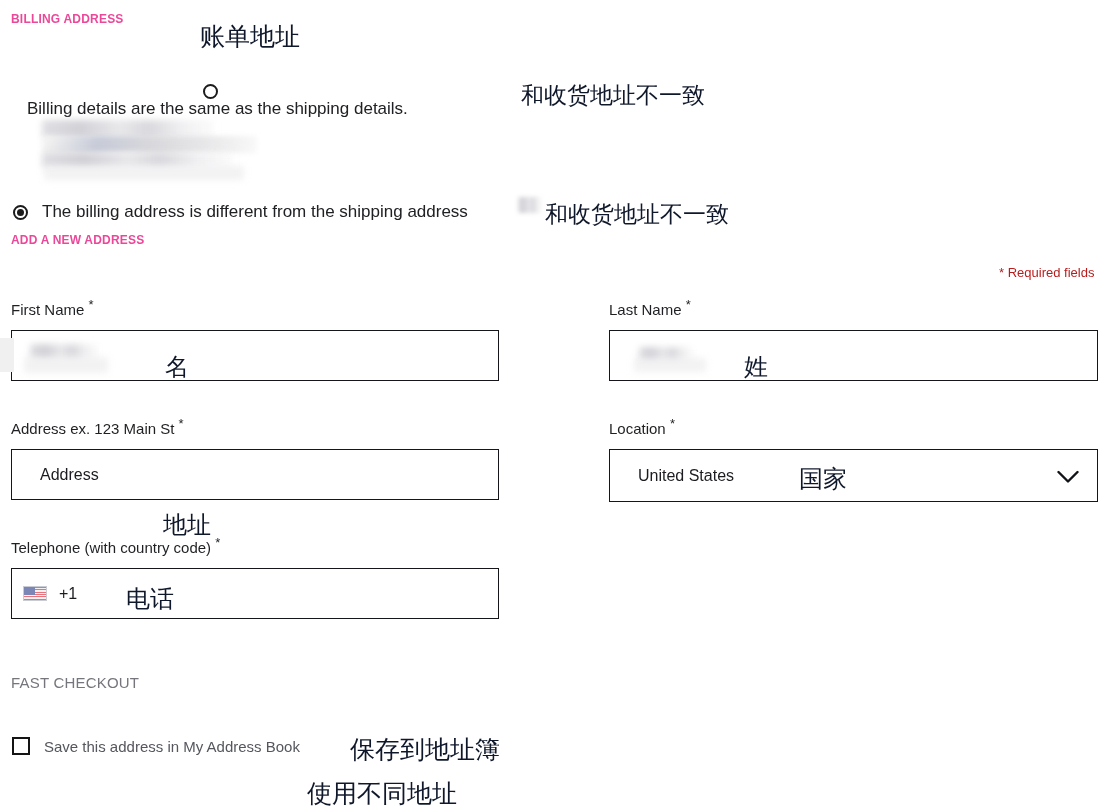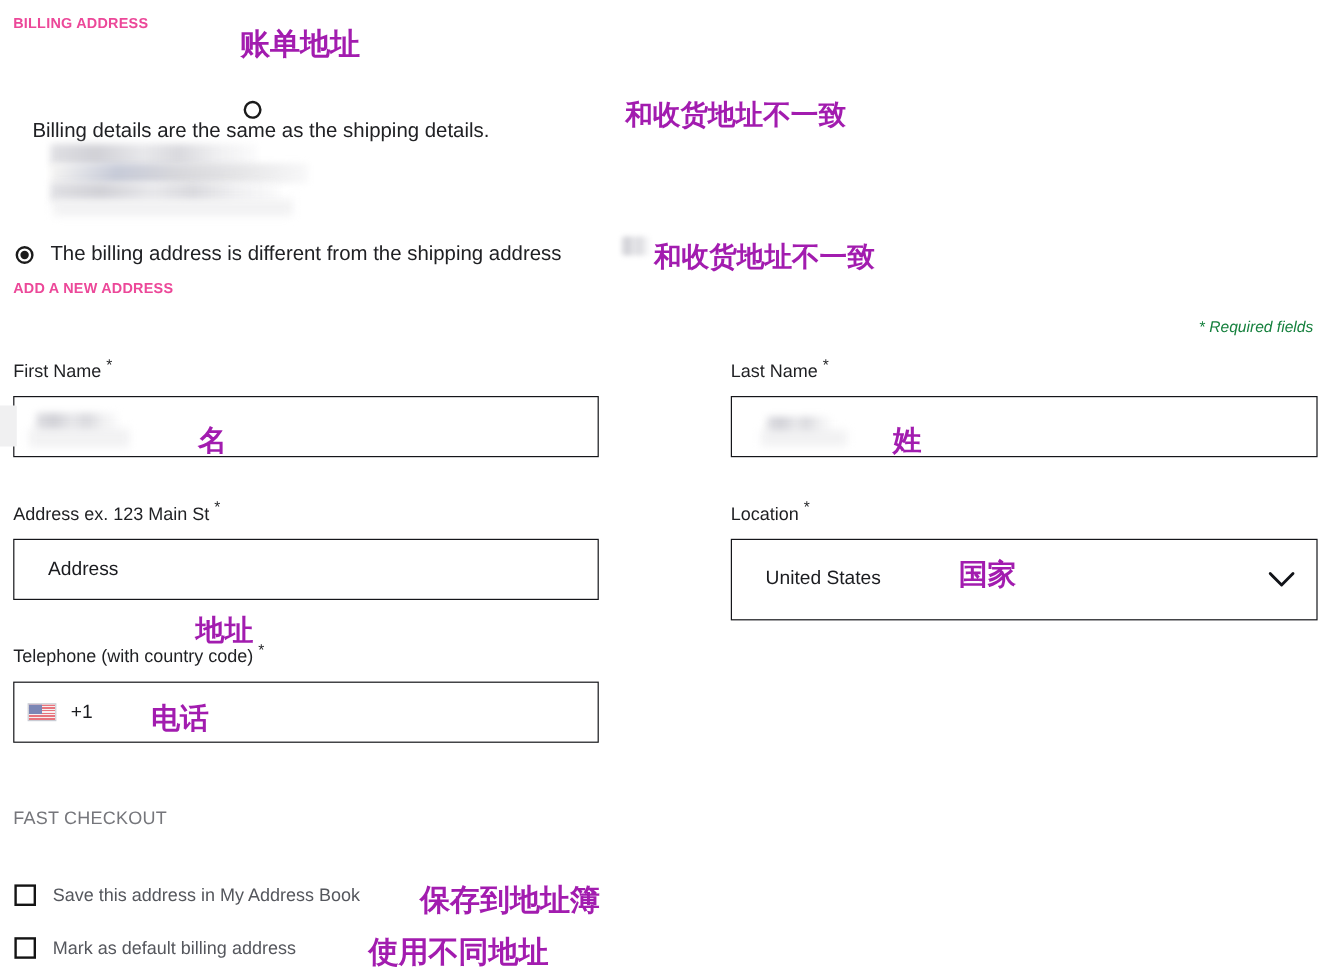--- a/index.html
+++ b/index.html
@@ -32,23 +32,23 @@
     color: #ec4899;
   }
   .sub-heading {
     font-size: 15px;
     color: #75767b;
     letter-spacing: 0.2px;
   }
 
   
   .cn {
-    color: #a21caf;
+    color: #0f172a;
     font-family: "DejaVu Sans", sans-serif;
-    font-weight: 700;
+    font-weight: 400;
     white-space: nowrap;
   }
 
   
   .radio-row {
     display: flex;
     align-items: center;
   }
   .radio {
     width: 15px;
@@ -185,22 +185,21 @@
   .check-label {
     font-size: 15px;
     color: #55575d;
     margin-left: 14px;
     white-space: nowrap;
   }
 
   
   .required-note {
     font-size: 13px;
-    font-style: italic;
-    color: #15803d;
+    color: #b91c1c;
     white-space: nowrap;
   }
 
   
   .edge-artifact {
     background: #f0f0f1;
     border-radius: 1px;
   }
 </style>
 </head>
@@ -268,21 +267,21 @@
   </div>
   <div class="abs field-box" style="left:11px; top:449px; width:488px; height:51px; padding-left:28px;">
     <span class="field-text">Address</span>
   </div>
   <div class="abs cn" style="left:163px; top:463px; font-size:24px;margin-top:46px;">地址</div>
 
   <div class="abs field-label" style="left:609px; top:420px;">
     <span>Location</span>
     <span class="star">*</span>
   </div>
-  <div class="abs field-box" style="left:609px; top:449px; width:489px; height:68px; padding-left:28px; position:absolute;">
+  <div class="abs field-box" style="left:609px; top:449px; width:489px; height:53px; padding-left:28px; position:absolute;">
     <span class="field-text">United States</span>
     <span class="chevron">
       <svg width="22" height="13" viewBox="0 0 22 13" fill="none" xmlns="http://www.w3.org/2000/svg">
         <path d="M1.5 1.5 L11 11 L20.5 1.5" stroke="#111318" stroke-width="2.4" stroke-linecap="round" stroke-linejoin="round"></path>
       </svg>
     </span>
   </div>
   <div class="abs cn" style="left:799px; top:463px; font-size:24px;">国家</div>
 
   <div class="abs field-label" style="left:11px; top:539px;">
@@ -299,19 +298,15 @@
   <div class="abs cn" style="left:126px; top:583px; font-size:24px;">电话</div>
 
   <div class="abs sub-heading" style="left:11px; top:674px;text-align:center;">FAST CHECKOUT</div>
 
   <div class="abs cn" style="left:350px; top:733px; font-size:25px;">保存到地址簿</div>
   <div class="abs check-row" style="left:12px; top:737px;">
     <span class="checkbox"></span>
     <span class="check-label">Save this address in My Address Book</span>
   </div>
 
-  <div class="abs check-row" style="left:12px; top:781px;">
-    <span class="checkbox"></span>
-    <span class="check-label">Mark as default billing address</span>
-  </div>
   <div class="abs cn" style="left:307px; top:777px; font-size:25px;">使用不同地址</div>
 
 </div>
 
 </body></html>

